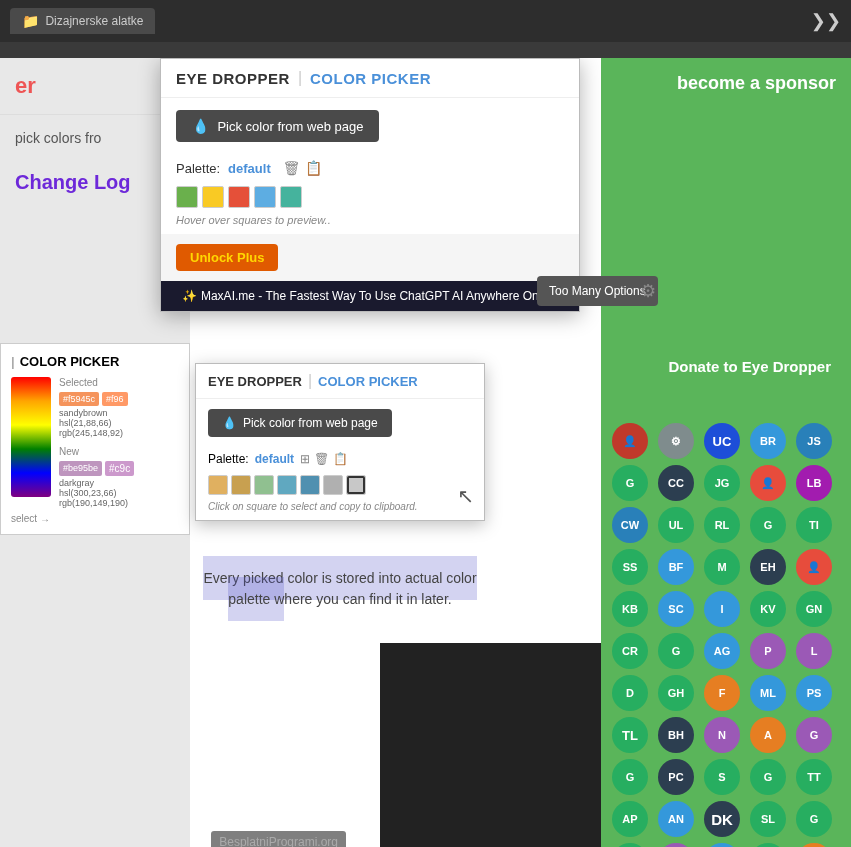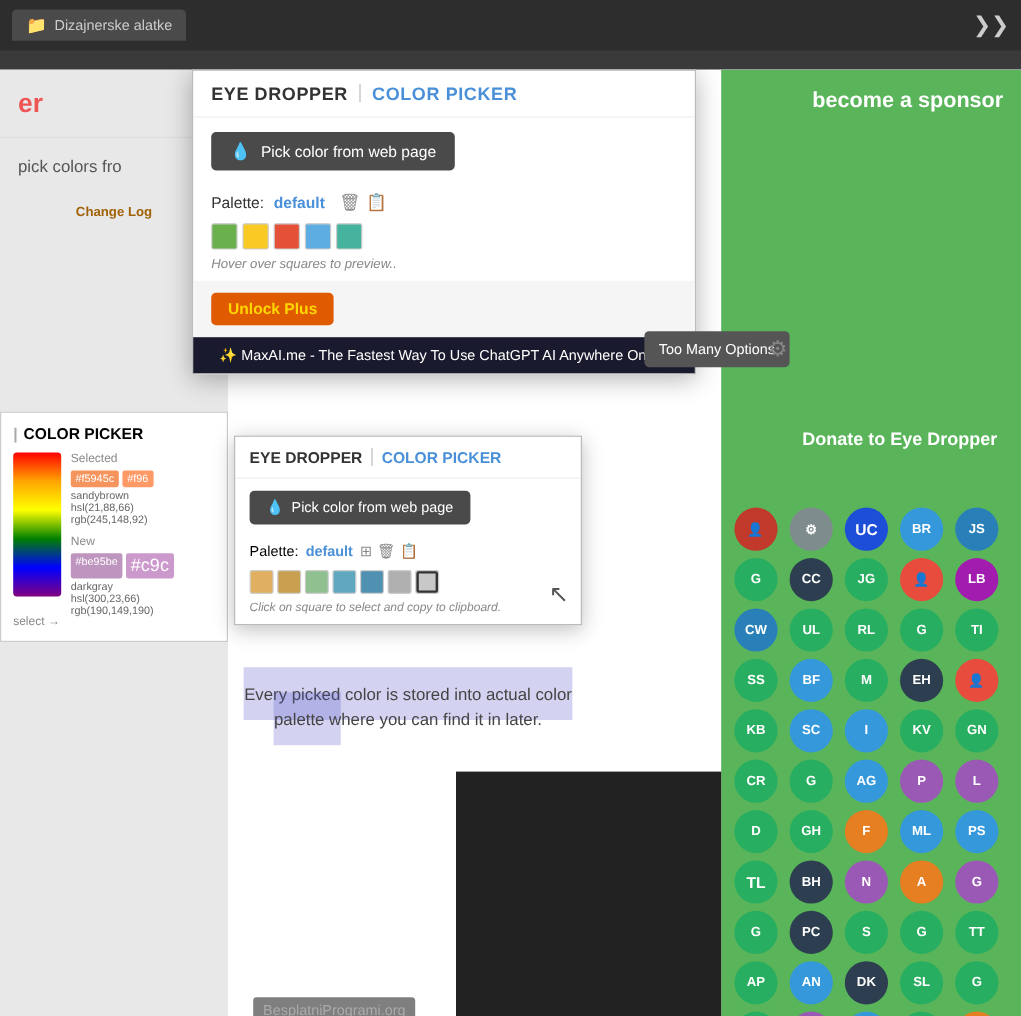--- a/index.html
+++ b/index.html
@@ -63,25 +63,24 @@
       border-bottom: 1px solid #ddd;
     }
     .sidebar-brand span { color: #e55; }
     .sidebar-text {
       padding: 15px;
       font-size: 14px;
       color: #555;
     }
     .sidebar-nav-item {
       padding: 10px 15px;
-      font-size: 11px;
-      font-weight: bold;
-      color: #a16207;
-      cursor: pointer;
-      text-align: center;
+      font-size: 20px;
+      font-weight: bold;
+      color: #6d28d9;
+      cursor: pointer;
     }
 
     
     .main-content {
       position: absolute;
       top: 0;
       left: 190px;
       right: 0;
       height: 100%;
       background: #fff;
@@ -493,21 +492,21 @@
         <div style="display:flex; gap:3px; margin-bottom:2px;">
           <span style="background:#f5945c; color:#fff; font-size:9px; padding:2px 4px; border-radius:2px;">#f5945c</span>
           <span style="background:#f96; color:#fff; font-size:9px; padding:2px 4px; border-radius:2px;">#f96</span>
         </div>
         <div style="font-size:9px; color:#666;">sandybrown</div>
         <div style="font-size:9px; color:#666;">hsl(21,88,66)</div>
         <div style="font-size:9px; color:#666; margin-bottom:8px;">rgb(245,148,92)</div>
         <div style="font-size:10px; color:#888; margin-bottom:4px;">New</div>
         <div style="display:flex; gap:3px; margin-bottom:2px;">
           <span style="background:#be95be; color:#fff; font-size:9px; padding:2px 4px; border-radius:2px;">#be95be</span>
-          <span style="background:#c9c; color:#fff; font-size:15px; padding:2px 4px; border-radius:2px;text-align:center;">#c9c</span>
+          <span style="background:#c9c; color:#fff; font-size:10px; padding:2px 4px; border-radius:2px;text-align:center;">#c9c</span>
         </div>
         <div style="font-size:9px; color:#666;">darkgray</div>
         <div style="font-size:9px; color:#666;">hsl(300,23,66)</div>
         <div style="font-size:9px; color:#666;">rgb(190,149,190)</div>
       </div>
     </div>
     <div style="display:flex; align-items:center; margin-top:6px; gap:5px; font-size:10px; color:#888;">
       <span>select →</span>
     </div>
   </div>
@@ -563,21 +562,21 @@
           <div class="avatar-circle" style="background: rgb(155, 89, 182); font-size: 11px;">N</div>
           <div class="avatar-circle" style="background: rgb(230, 126, 34); font-size: 11px;">A</div>
           <div class="avatar-circle" style="background: rgb(155, 89, 182); font-size: 11px;">G</div>
           <div class="avatar-circle" style="background: rgb(39, 174, 96); font-size: 11px;">G</div>
           <div class="avatar-circle" style="background: rgb(44, 62, 80); font-size: 11px;">PC</div>
           <div class="avatar-circle" style="background: rgb(39, 174, 96); font-size: 11px;">S</div>
           <div class="avatar-circle" style="background: rgb(39, 174, 96); font-size: 11px;">G</div>
           <div class="avatar-circle" style="background: rgb(39, 174, 96); font-size: 11px;">TT</div>
           <div class="avatar-circle" style="background: rgb(39, 174, 96); font-size: 11px;">AP</div>
           <div class="avatar-circle" style="background: rgb(52, 152, 219); font-size: 11px;">AN</div>
-          <div class="avatar-circle" style="background: rgb(44, 62, 80); font-size: 11px;">DK</div>
+          <div class="avatar-circle" style="background: rgb(44, 62, 80); font-size: 15px;">DK</div>
           <div class="avatar-circle" style="background: rgb(39, 174, 96); font-size: 11px;">SL</div>
           <div class="avatar-circle" style="background: rgb(39, 174, 96); font-size: 11px;">G</div>
           <div class="avatar-circle" style="background: rgb(39, 174, 96); font-size: 11px;">MC</div>
           <div class="avatar-circle" style="background: rgb(155, 89, 182); font-size: 11px;">G</div>
           <div class="avatar-circle" style="background: rgb(52, 152, 219); font-size: 11px;">LP</div>
           <div class="avatar-circle" style="background: rgb(39, 174, 96); font-size: 11px;">RL</div>
           <div class="avatar-circle" style="background: rgb(230, 126, 34); font-size: 11px;">BB</div>
         </div>
     </div>
 

